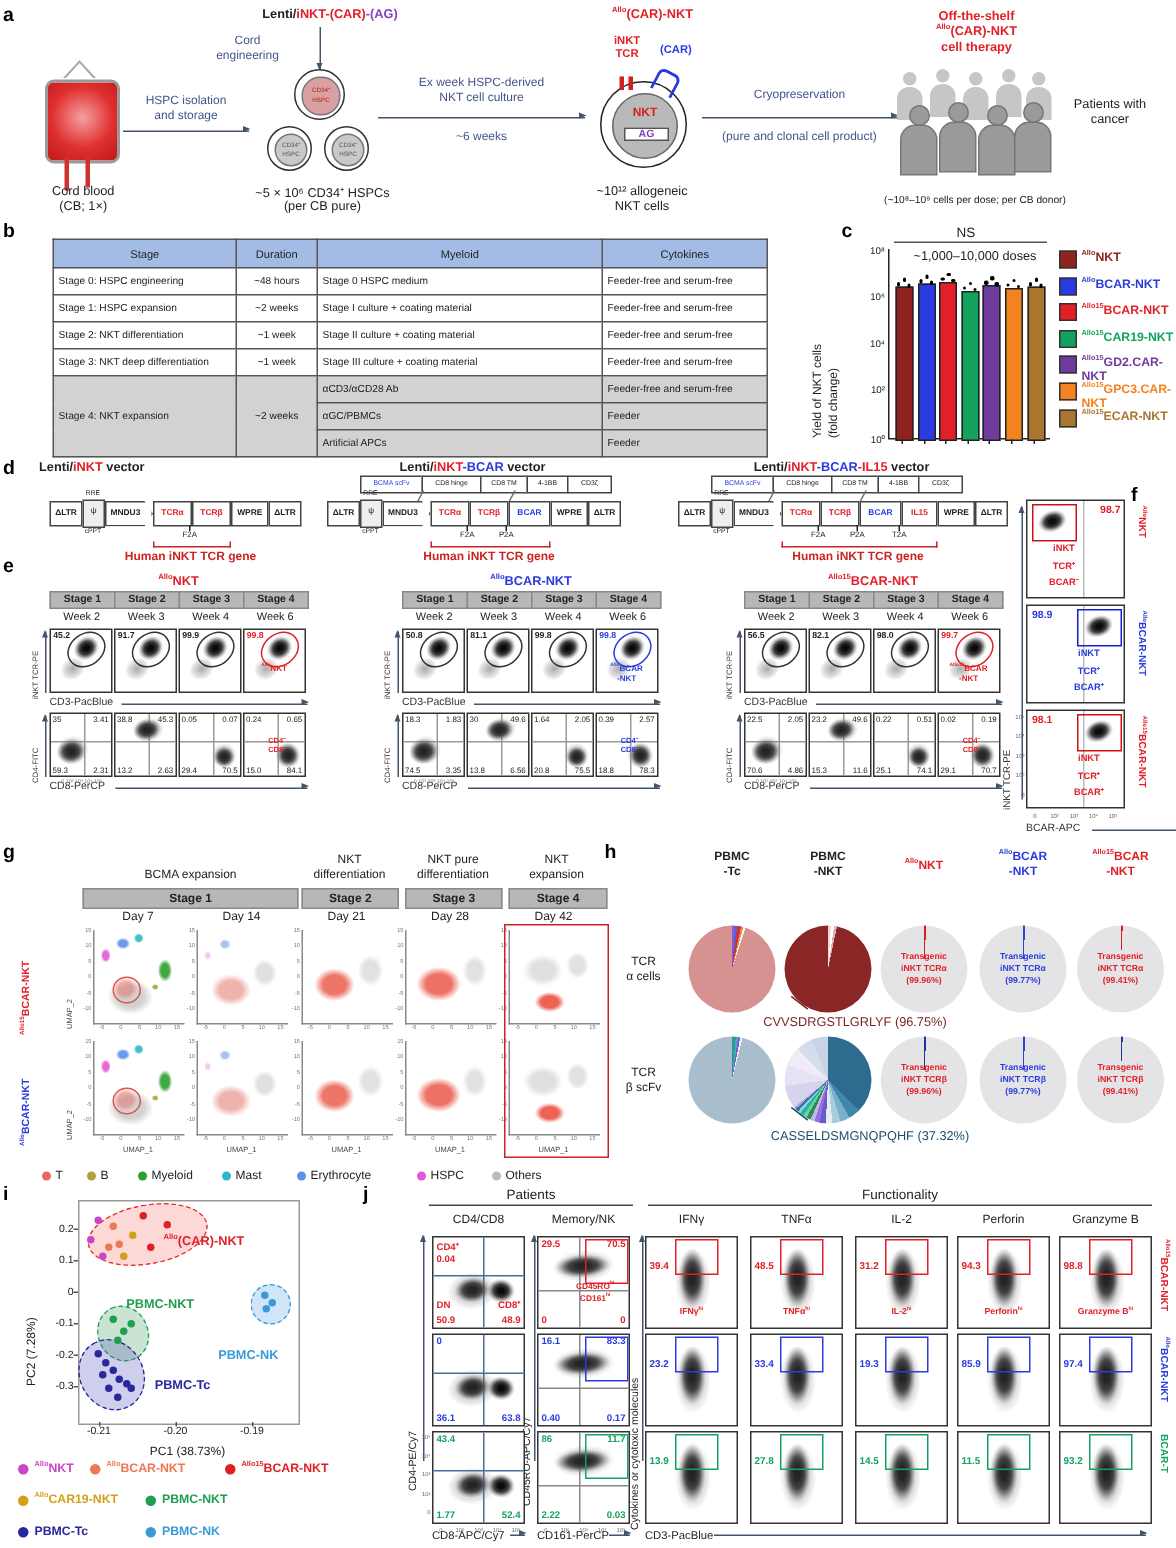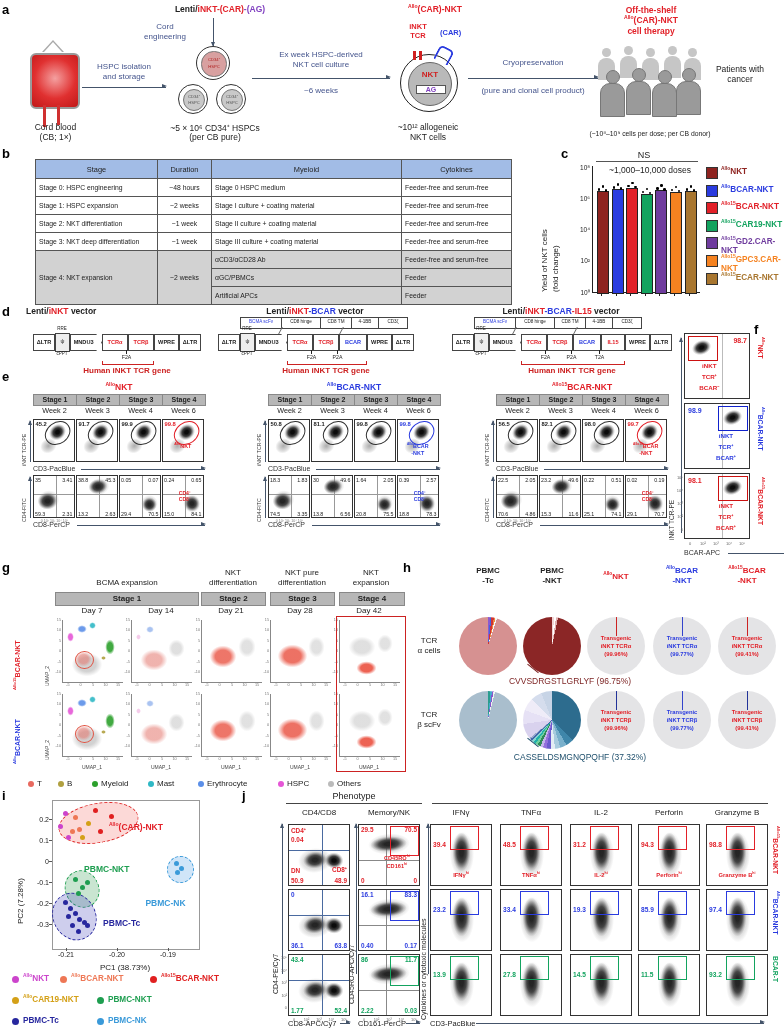--- a/index.html
+++ b/index.html
@@ -999,22 +999,23 @@
     <div style="position: absolute; left: 150px; top: 976px; width: 7px; height: 7px; border-radius: 50%; background: rgb(224, 32, 32);"></div>
     <div style="position: absolute; left: 161px; top: 974px; font-size: 8.2px; font-weight: 600; color: rgb(224, 32, 32);"><sup>Allo15</sup>BCAR-NKT</div>
     <div style="position: absolute; left: 12px; top: 997px; width: 7px; height: 7px; border-radius: 50%; background: rgb(212, 160, 23);"></div>
     <div style="position: absolute; left: 23px; top: 995px; font-size: 8.2px; font-weight: 600; color: rgb(212, 160, 23);"><sup>Allo</sup>CAR19-NKT</div>
     <div style="position: absolute; left: 97px; top: 997px; width: 7px; height: 7px; border-radius: 50%; background: rgb(30, 158, 80);"></div>
     <div style="position: absolute; left: 108px; top: 995px; font-size: 8.2px; font-weight: 600; color: rgb(30, 158, 80);">PBMC-NKT</div>
     <div style="position: absolute; left: 12px; top: 1018px; width: 7px; height: 7px; border-radius: 50%; background: rgb(39, 39, 158);"></div>
     <div style="position: absolute; left: 23px; top: 1016px; font-size: 8.2px; font-weight: 600; color: rgb(39, 39, 158);">PBMC-Tc</div>
     <div style="position: absolute; left: 97px; top: 1018px; width: 7px; height: 7px; border-radius: 50%; background: rgb(58, 154, 217);"></div>
     <div style="position: absolute; left: 108px; top: 1016px; font-size: 8.2px; font-weight: 600; color: rgb(58, 154, 217);">PBMC-NK</div>
-    <div style="position: absolute; left: 286px; top: 791px; width: 136px; text-align: center; font-size: 9px;">Phenotype</div>
+    <div style="position: absolute; left: 286px; top: 791px; width: 136px; text-align: center; font-size: 9px;">Patients</div>
     <div style="position: absolute; left: 286px; top: 803px; width: 136px; height: 1.2px; background: rgb(68, 68, 68);"></div>
+    <div style="position: absolute; left: 432px; top: 791px; width: 336px; text-align: center; font-size: 9px;">Functionality</div>
     <div style="position: absolute; left: 432px; top: 803px; width: 336px; height: 1.2px; background: rgb(68, 68, 68);"></div>
     <div style="position: absolute; left: 288px; top: 808px; width: 62px; text-align: center; font-size: 8px;">CD4/CD8</div>
     <div style="position: absolute; left: 358px; top: 808px; width: 62px; text-align: center; font-size: 8px;">Memory/NK</div>
     <div style="position: absolute; left: 430px; top: 808px; width: 62px; text-align: center; font-size: 8px;">IFNγ</div>
     <div style="position: absolute; left: 500px; top: 808px; width: 62px; text-align: center; font-size: 8px;">TNFα</div>
     <div style="position: absolute; left: 570px; top: 808px; width: 62px; text-align: center; font-size: 8px;">IL-2</div>
     <div style="position: absolute; left: 638px; top: 808px; width: 62px; text-align: center; font-size: 8px;">Perforin</div>
     <div style="position: absolute; left: 706px; top: 808px; width: 62px; text-align: center; font-size: 8px;">Granzyme B</div>
     <div class=" rot" style="position: absolute; left: 272px; top: 854px; height: 140px; font-size: 7px;">CD4-PE/Cy7</div>
     <div class="vl vlu" style="position: absolute; left: 282px; top: 824px; height: 150px;"></div>

